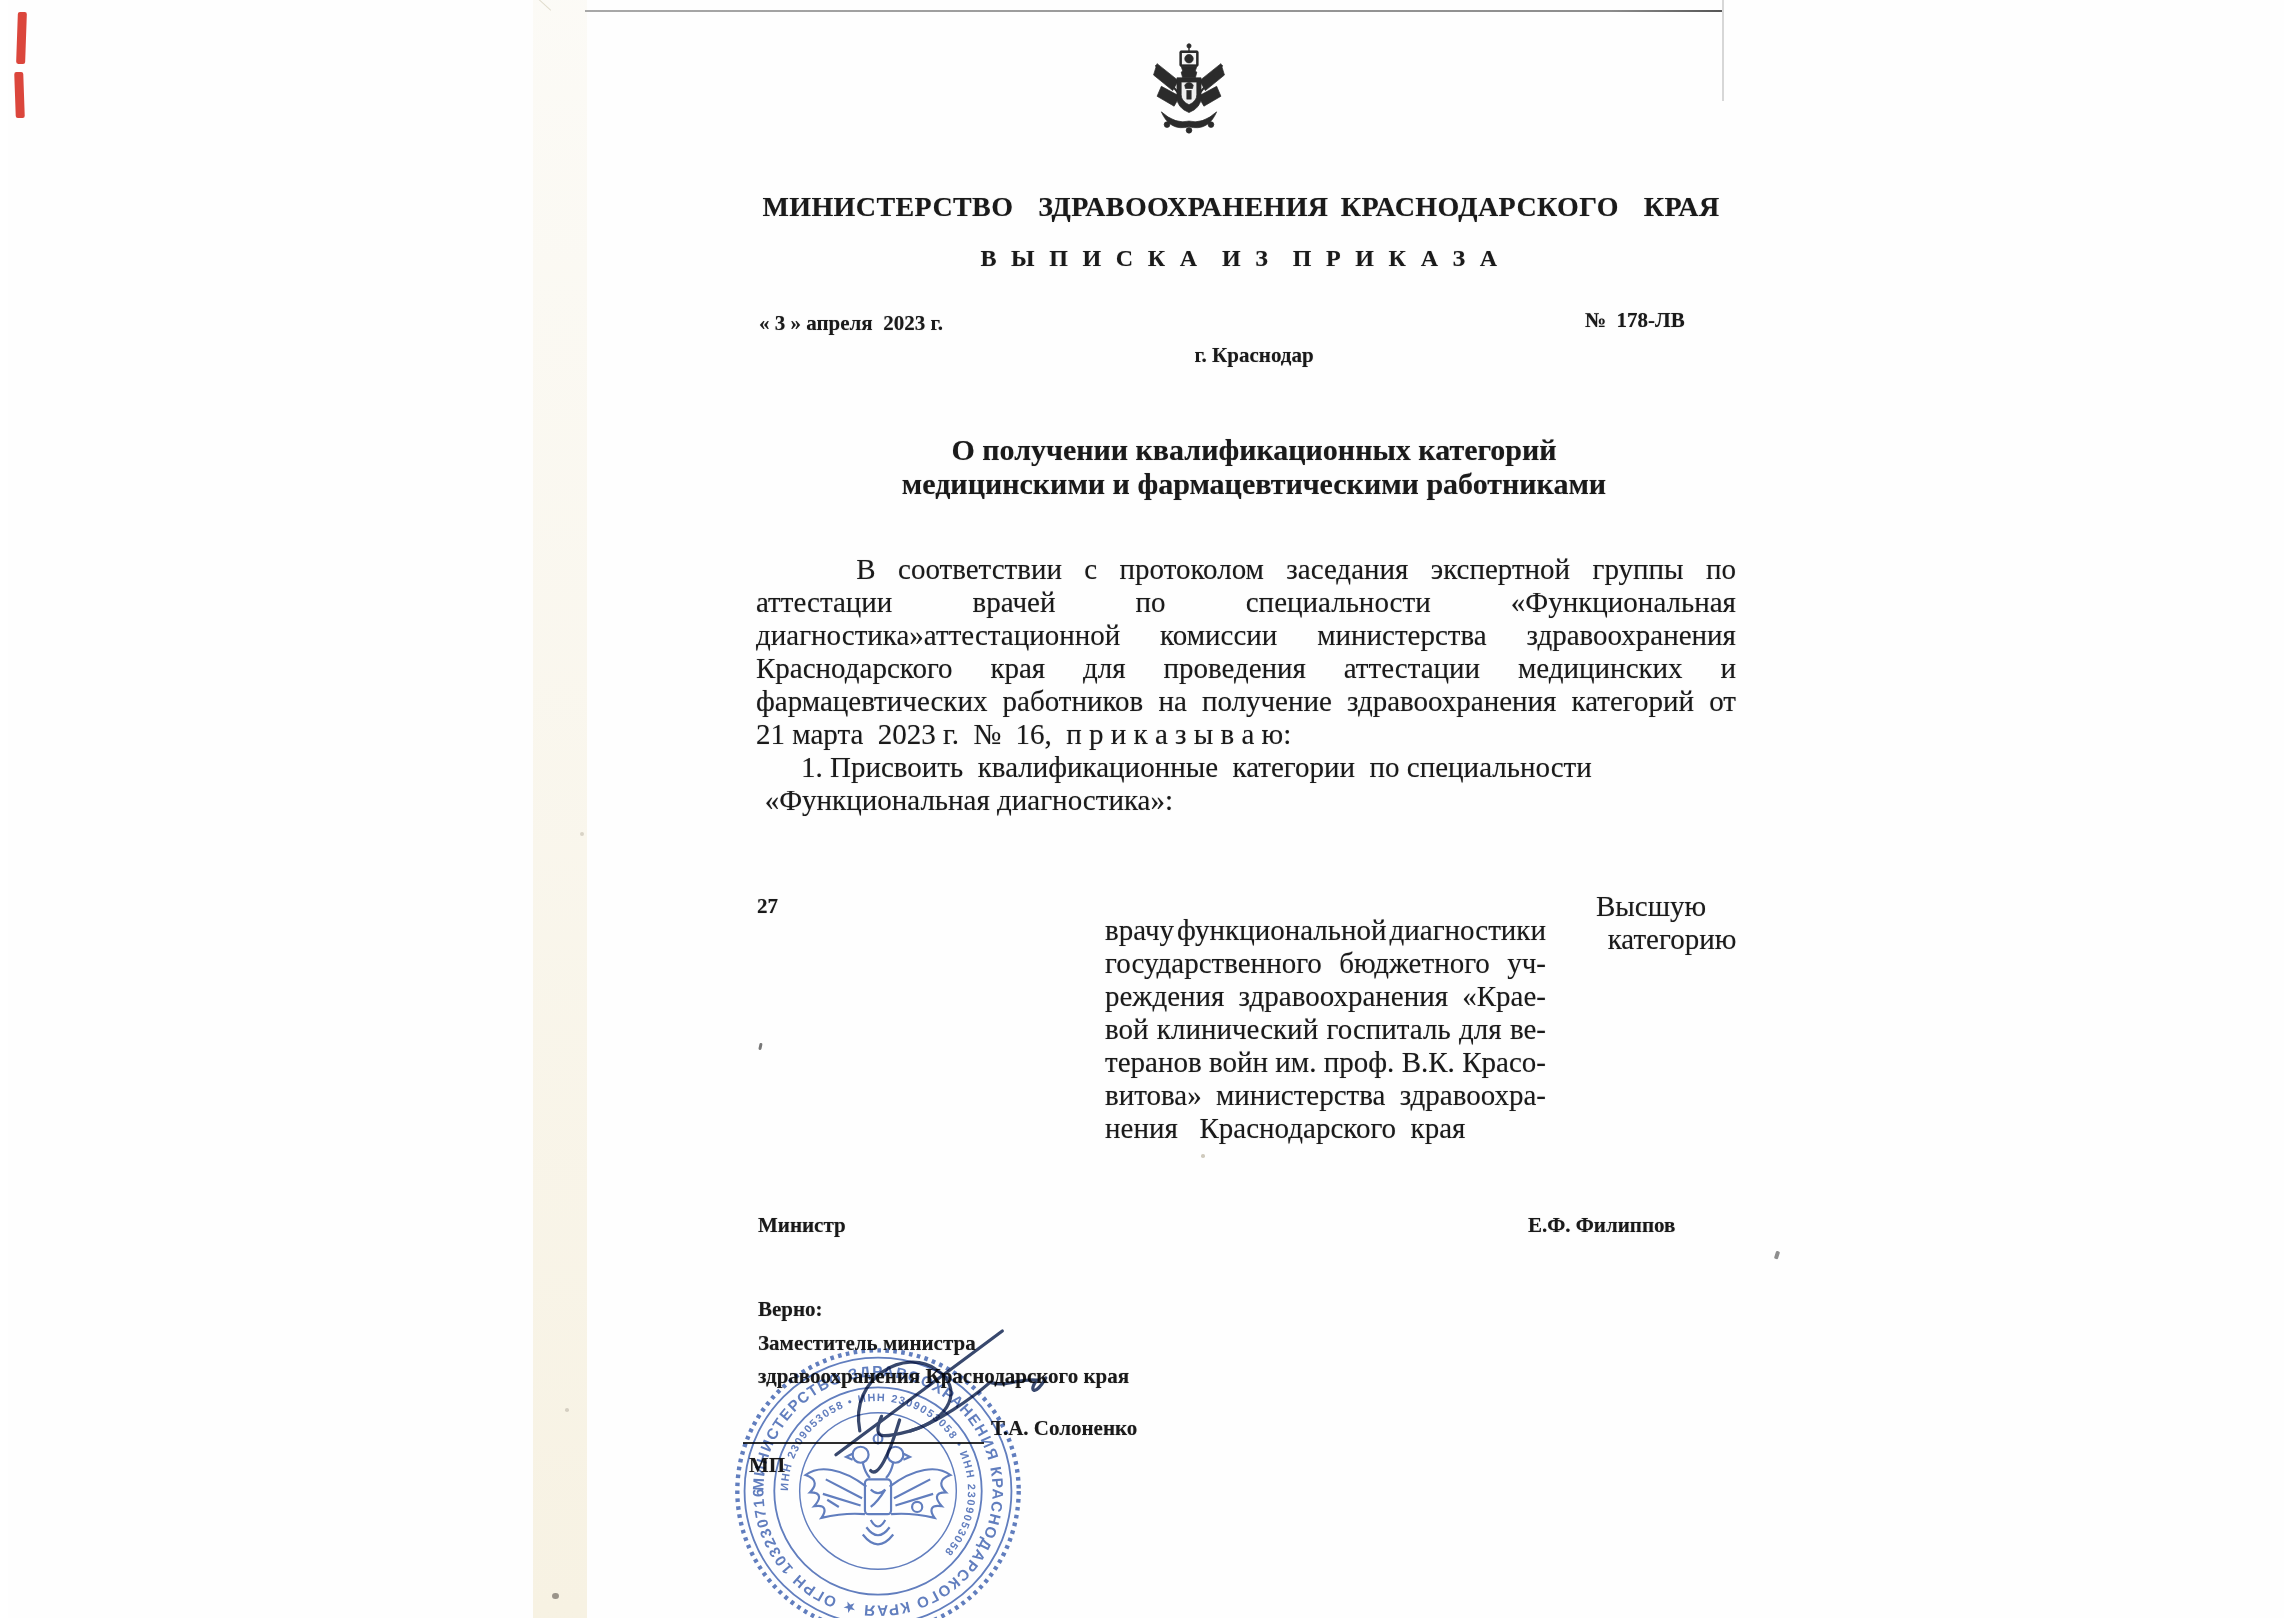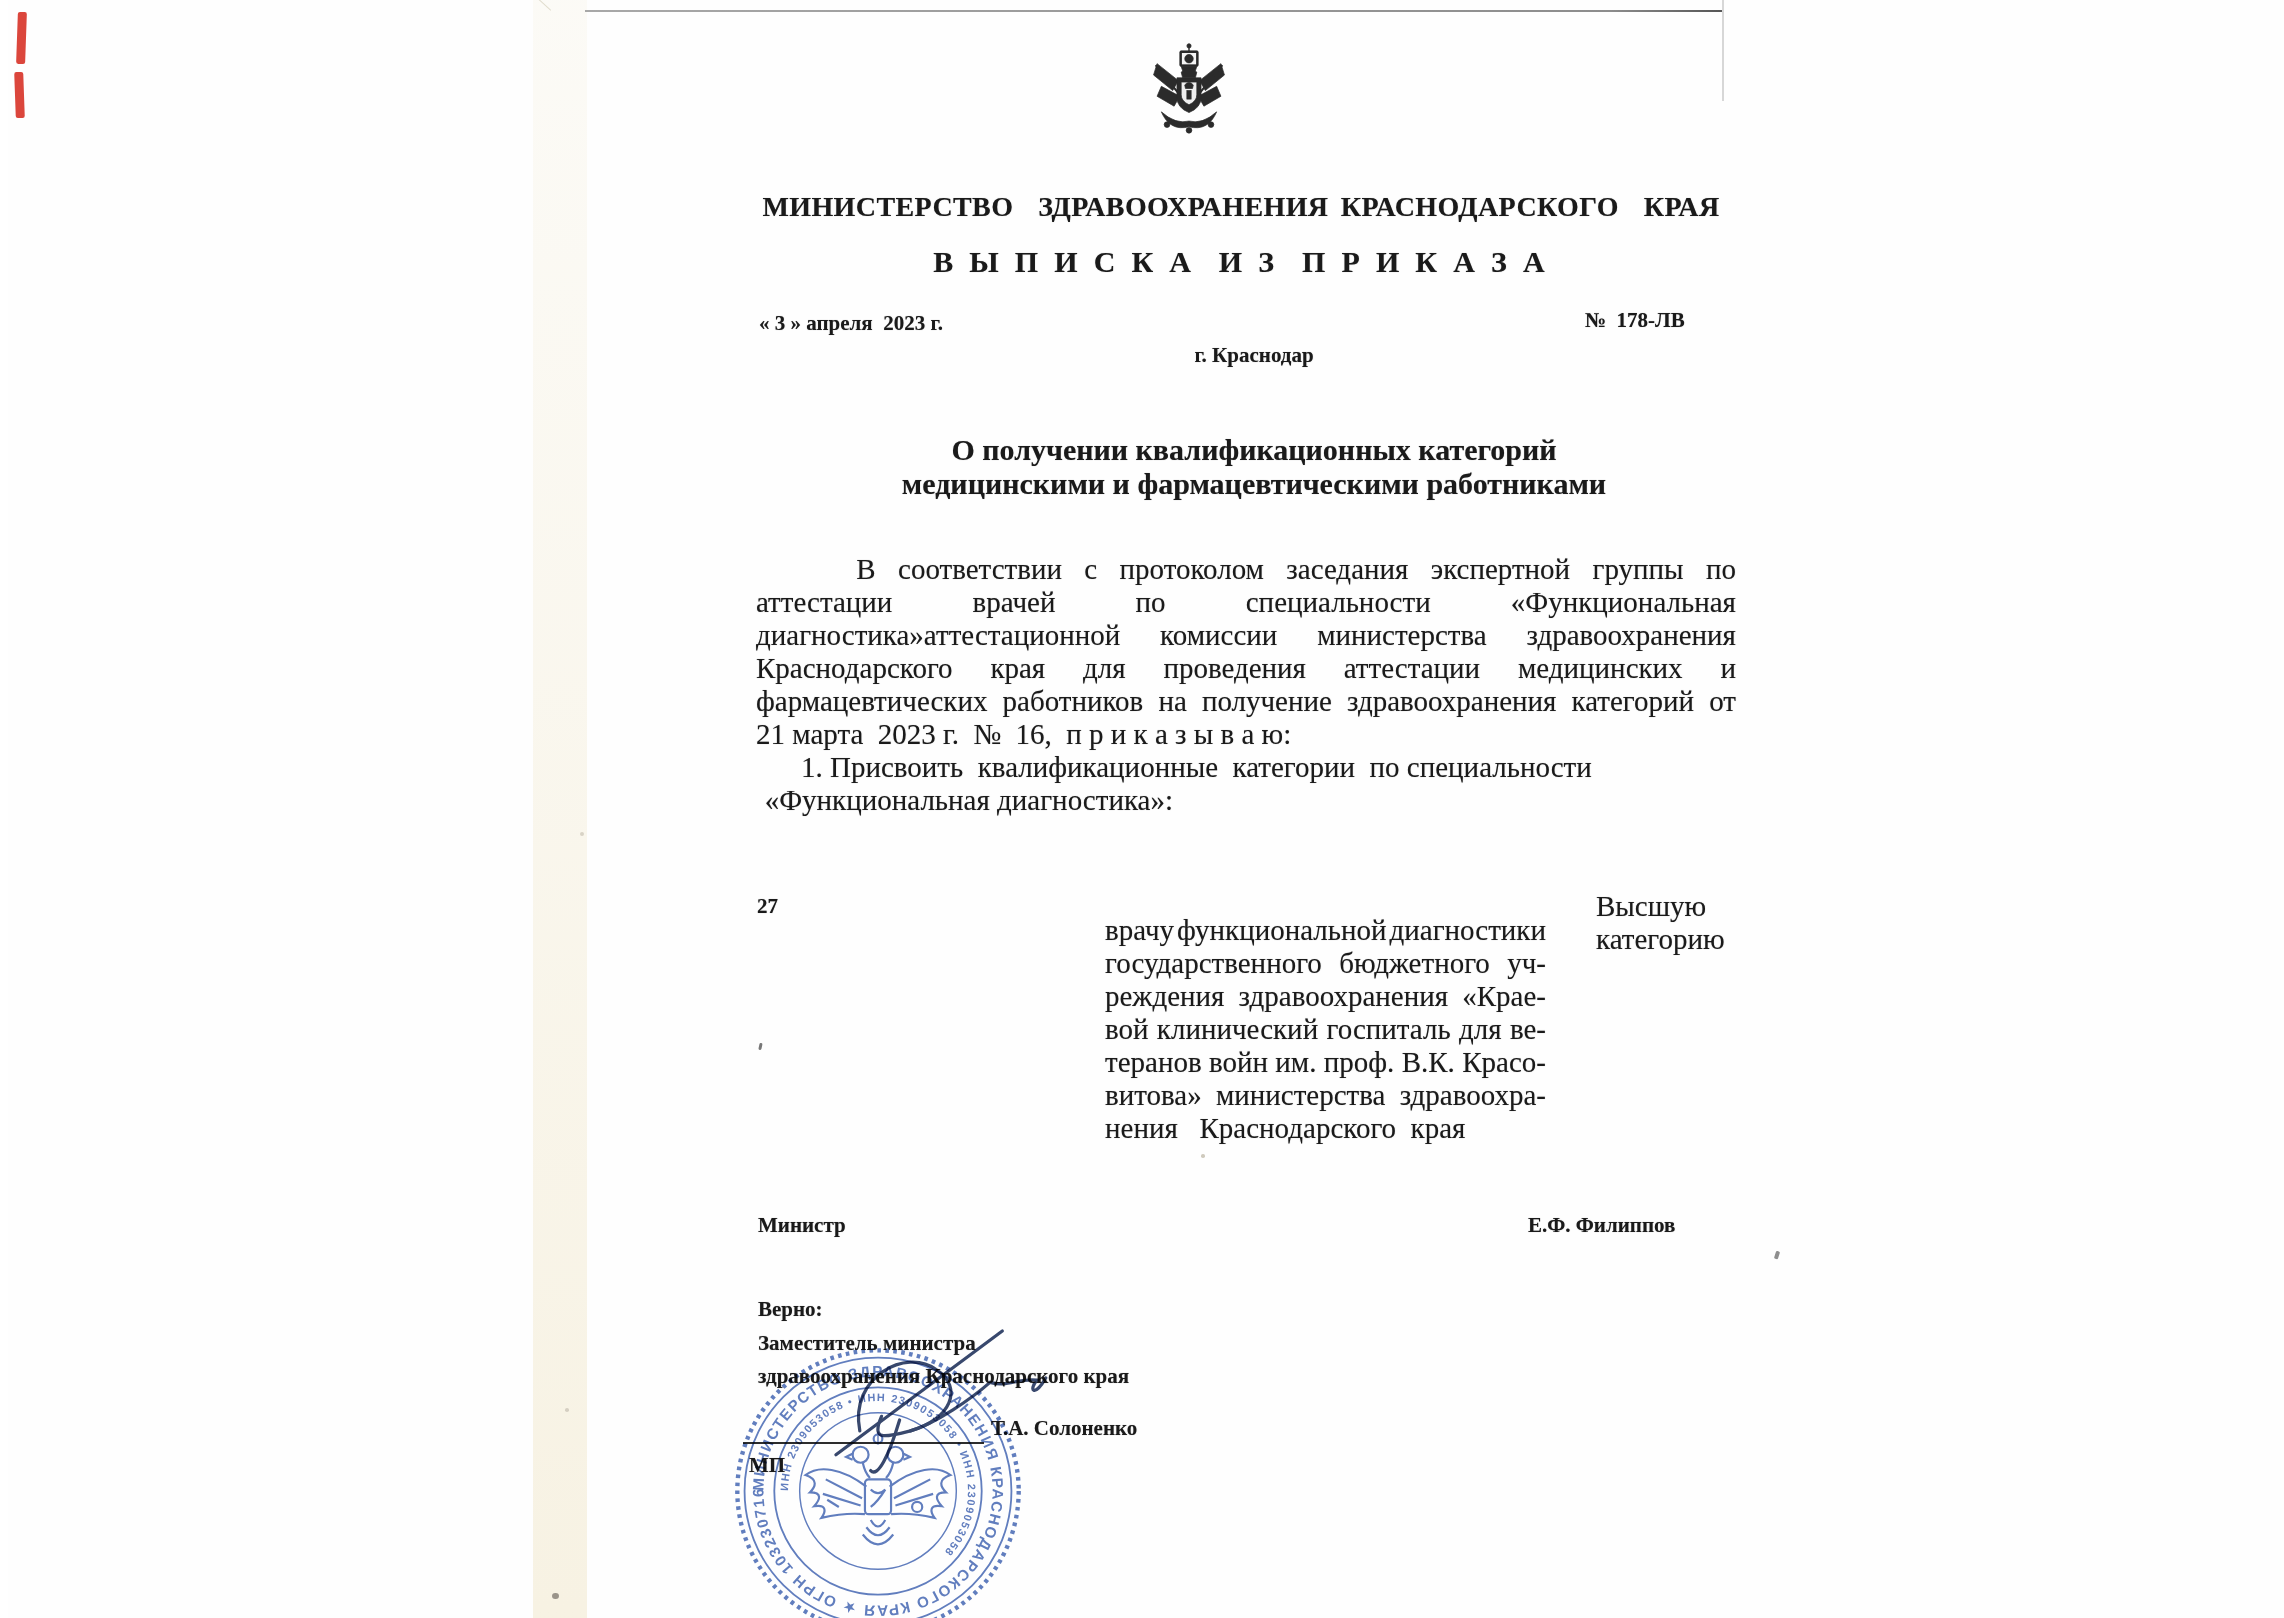--- a/index.html
+++ b/index.html
@@ -4,21 +4,21 @@
 <style>
   html,body{margin:0;padding:0;}
   body{width:2284px;height:1618px;background:#ffffff;overflow:hidden;}
   .canvas{position:absolute;left:8px;top:0;width:2284px;height:1618px;background:#fefefe;
           font-family:"Liberation Serif","DejaVu Serif",serif;color:#171717;}
   .t{position:absolute;white-space:pre;color:#1a1a1a;text-shadow:0 0 0.9px rgba(40,40,40,.45);}
   .b{font-weight:bold;}
   .s40{font-size:21px;line-height:33px;font-weight:bold;}
   .s39{font-size:28px;}
   .s41{font-size:30px;line-height:34px;}
-  .s42{font-size:30px;}
+  .s42{font-size:24px;}
   .center{text-align:center;}
   
   .edge-strip{position:absolute;left:525px;top:0;width:54px;height:1618px;
      background:linear-gradient(rgba(244,238,218,.22),rgba(240,230,200,.5));}
   .top-rule{position:absolute;left:577px;top:10px;width:1139px;height:2.2px;
      background:linear-gradient(90deg,#a8a8a8,#8d8d8d 90%,#555);}
   .right-edge{position:absolute;left:1714px;top:0;width:2.2px;height:101px;background:#d7d7d7;}
   .corner{position:absolute;left:507px;top:-4.3px;width:41px;height:1.4px;background:#e0dccd;transform:rotate(42deg);}
   .redmark{position:absolute;background:#d8362b;border-radius:2.2px;opacity:.92;}
   .speck{position:absolute;border-radius:50%;}
@@ -170,21 +170,21 @@
       </div>
       <div class="pline just" style="height: 33px; line-height: 33px;">
         <span>витова»</span>
         <span>министерства</span>
         <span>здравоохра-</span>
       </div>
       <div class="pline" style="height: 33px; line-height: 33px;">нения   Краснодарского  края</div>
     </div>
   <div id="cat-col" style="left:1588px;top:890px;width:152px;">
       <div class="pline" style="height: 33px; line-height: 33px;">Высшую</div>
-      <div class="pline" style="height: 33px; line-height: 33px;">категорию</div>
+      <div class="pline" style="height: 33px; line-height: 33px; text-align: center;">категорию</div>
     </div>
 
   <div class="t s40" style="left:750px;top:1209px;">Министр</div>
   <div class="t s40" style="left:1520px;top:1209px;">Е.Ф. Филиппов</div>
 
   <div class="t s40" style="left:750px;top:1293px;">Верно:</div>
   <div class="t s40" style="left:750px;top:1327px;">Заместитель министра</div>
   <div class="t s40" style="left:750px;top:1360px;">здравоохранения Краснодарского края</div>
   <div class="sig-rule"></div>
   <div class="t s40" style="left:983px;top:1412px;">Т.А. Солоненко</div>

